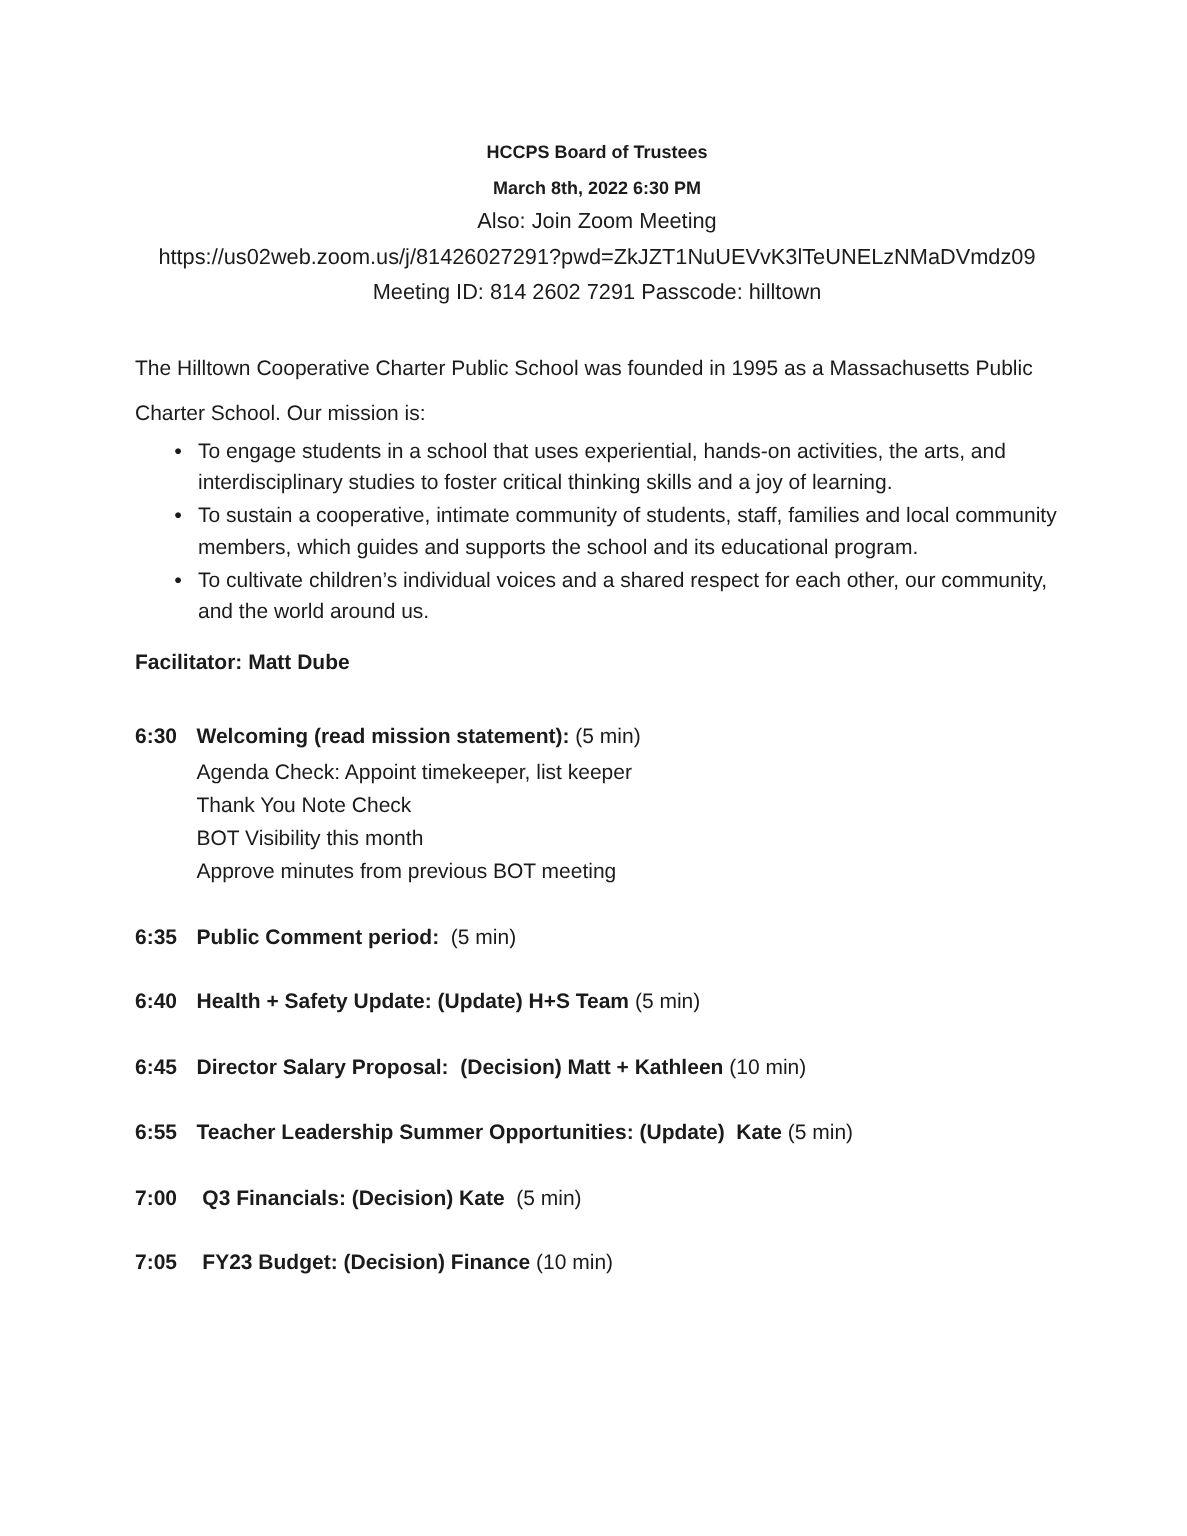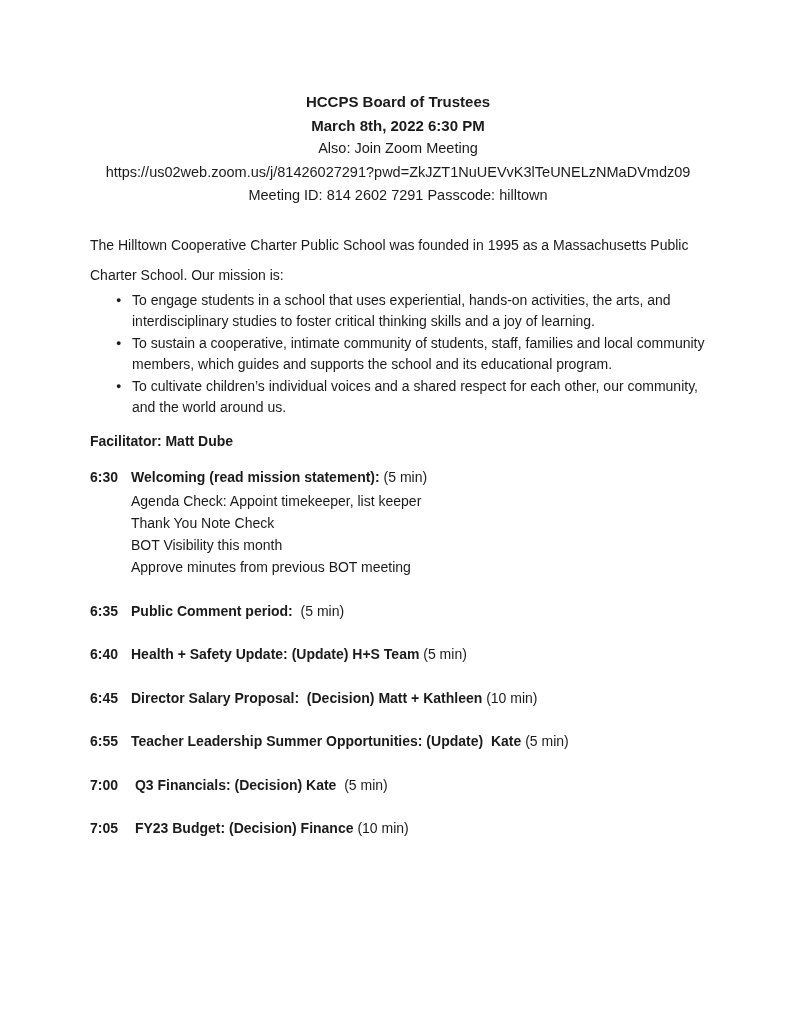--- a/index.html
+++ b/index.html
@@ -15,21 +15,21 @@
     width: 791px;
     height: 1024px;
     background: #ffffff;
     padding: 90px 85px 40px 90px;
   }
 
   
   .doc-header { text-align: center; }
   .doc-header .h-bold {
     font-weight: bold;
-    font-size: 15px;
+    font-size: 12px;
     line-height: 23.5px;
   }
   .doc-header .h-reg {
     font-size: 14.5px;
     line-height: 23.5px;
   }
 
   
   .mission-intro {
     margin-top: 22px;
@@ -60,21 +60,21 @@
     line-height: 21.5px;
   }
 
   
   .agenda-item {
     display: flex;
     margin-top: 21.5px;
     font-size: 14px;
     line-height: 22px;
   }
-  .agenda-item.first { margin-top: 14px; }
+  .agenda-item.first { margin-top: 27px; }
   .agenda-time {
     flex: none;
     width: 41px;
     font-weight: bold;
   }
   .agenda-body { flex: 1; }
   .agenda-title {
     font-weight: bold;
     white-space: pre-wrap;
   }

